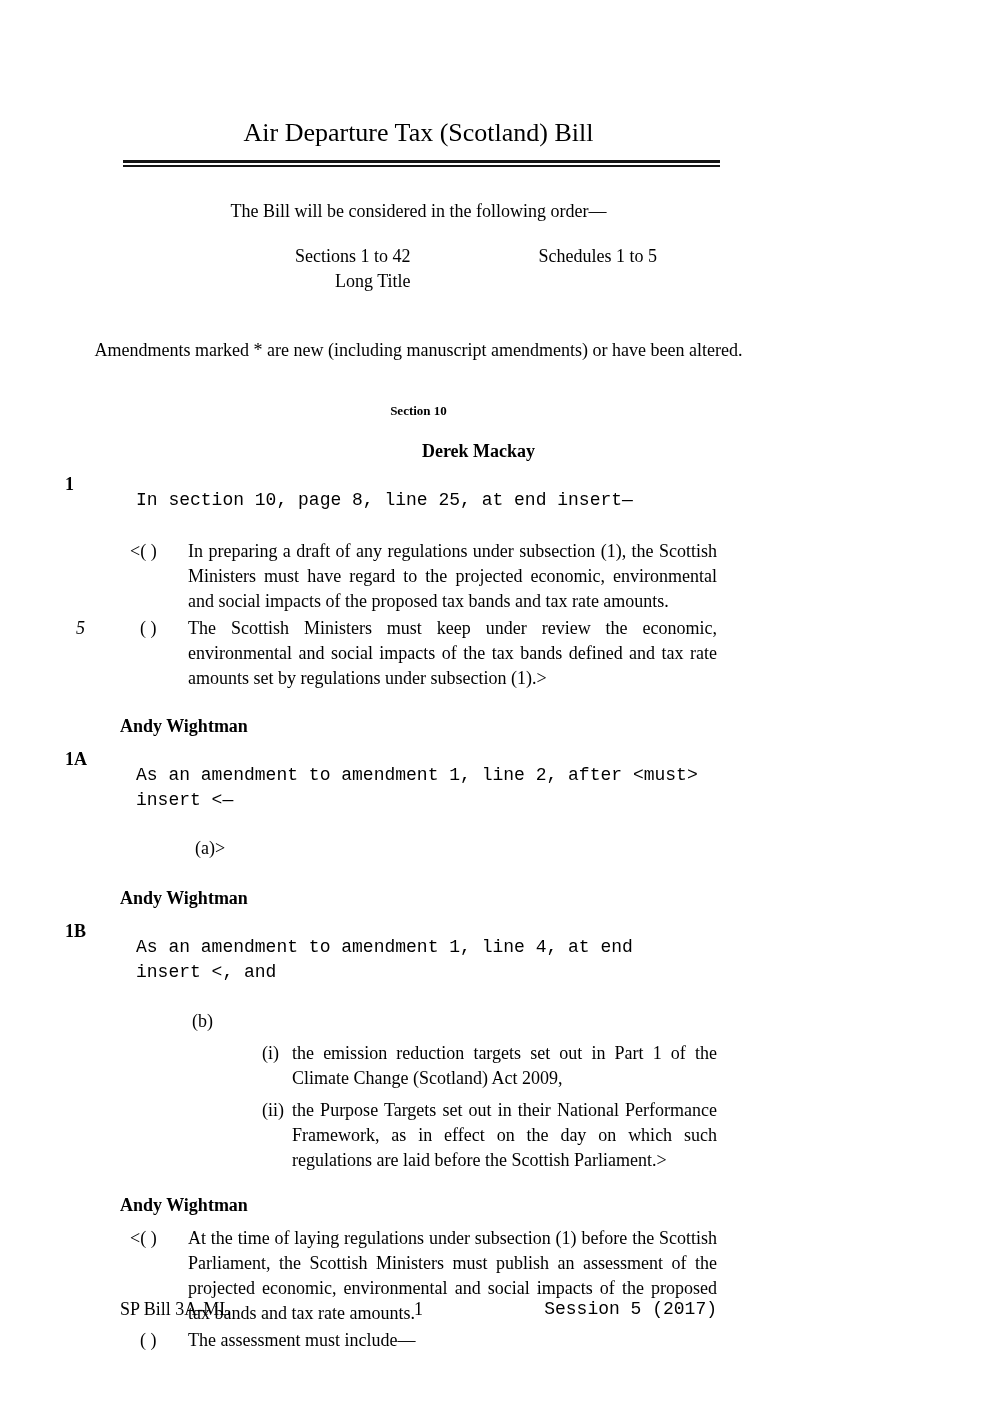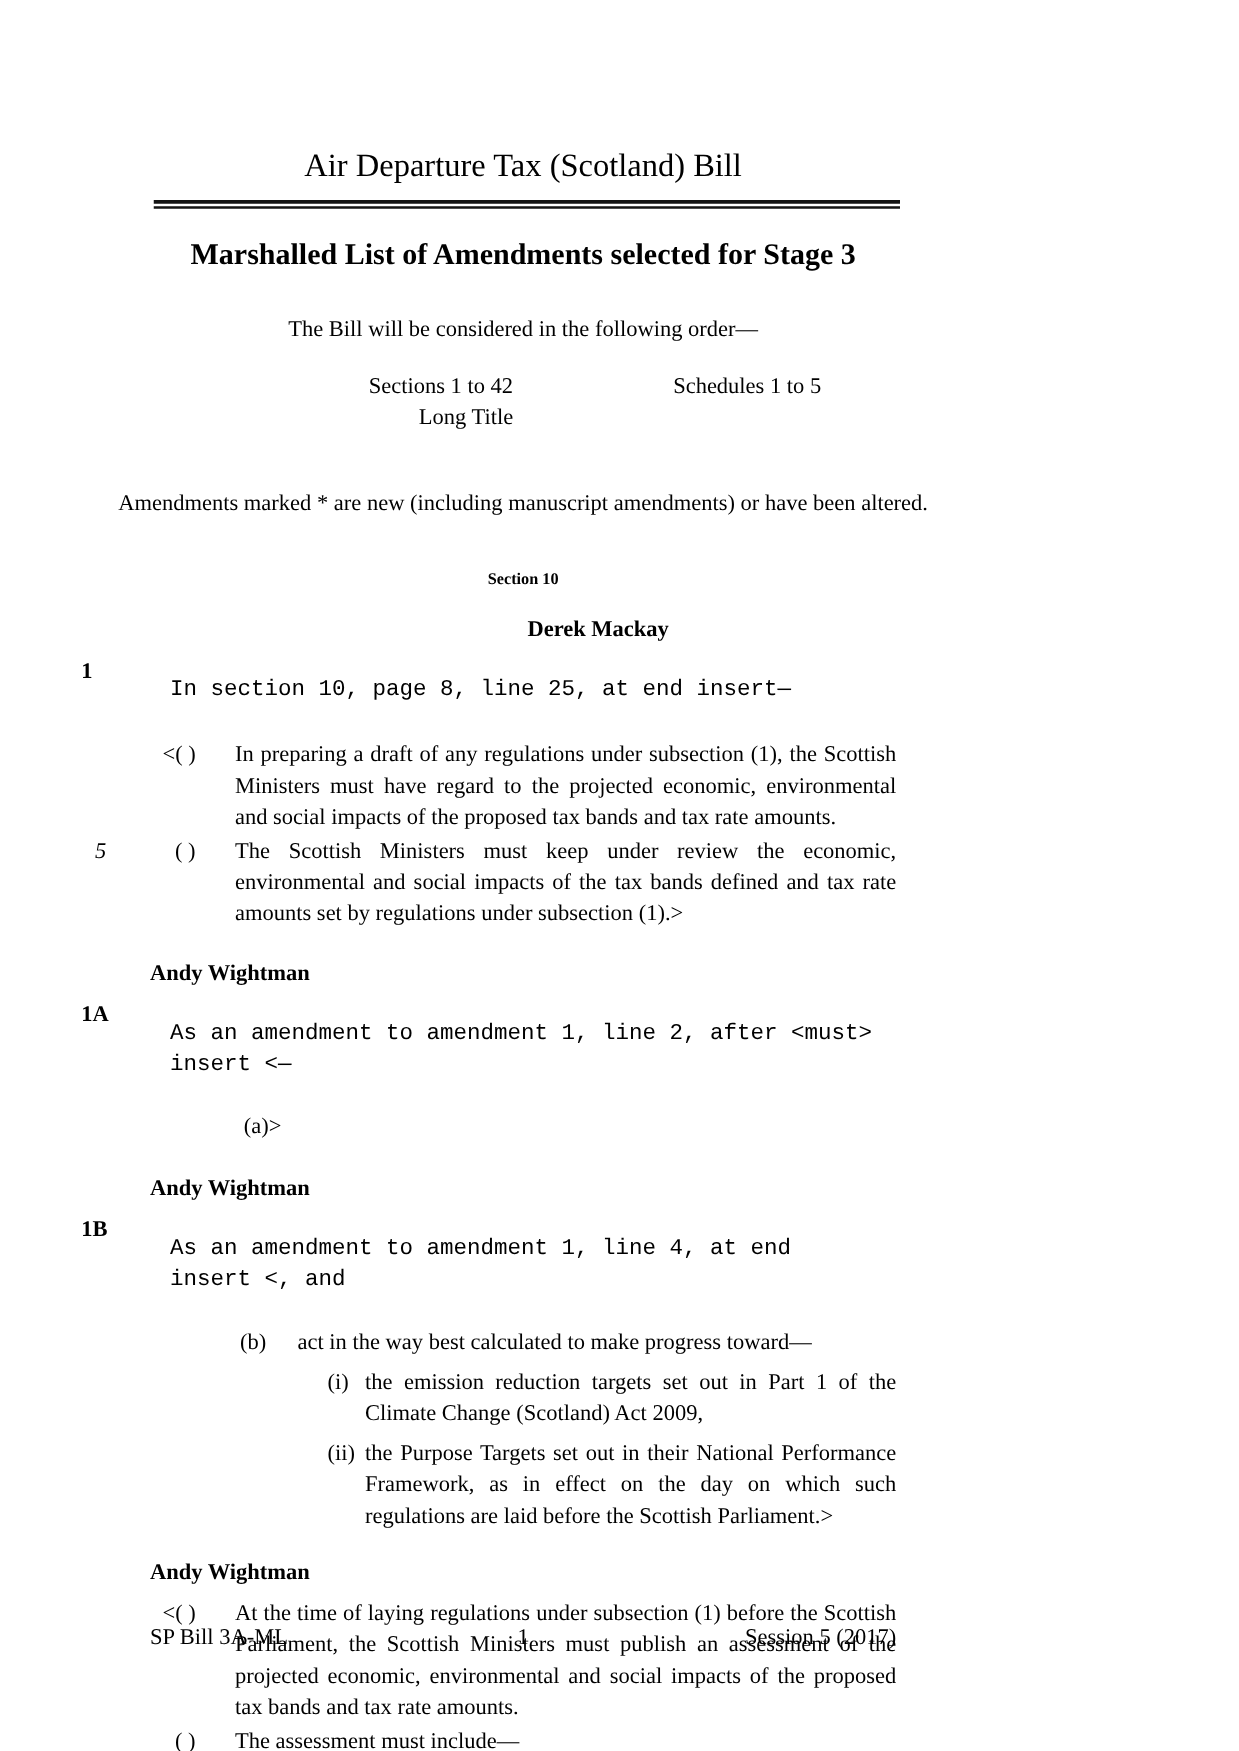--- a/index.html
+++ b/index.html
@@ -68,31 +68,30 @@
   .roman .text { flex: 1; margin: 0; }
 
   .mt2 { margin-top: 2px; }
   .mt7 { margin-top: 7px; }
   .mt8 { margin-top: 8px; }
   .mt10 { margin-top: 10px; }
 
   .footer { position: absolute; top: 1297px; left: 120px; right: 120px; display: flex; }
   .footer .f-left { flex: 1; text-align: left; }
   .footer .f-center { flex: none; }
-  .footer .f-right { flex: 1; text-align: right; }
+  .footer .f-right { flex: 1; text-align: right; font-family: Liberation Mono, monospace; }
 </style>
 </head>
 <body>
 
 <div class="page">
 
   <h1 class="bill-title">Air Departure Tax (Scotland) Bill</h1>
   <div class="rule"></div>
 
-  <h2 class="doc-title">Marshalled List of Amendments selected for Stage 3</h2>
 
   <p class="order-intro">The Bill will be considered in the following order—</p>
 
   <div class="order-cols">
     <div class="order-col1">
       <div>Sections 1 to 42</div>
       <div>Long Title</div>
     </div>
     <div class="order-col2">Schedules 1 to 5</div>
   </div>
@@ -128,21 +127,20 @@
   </section>
 
   <section>
     <p class="proposer sp25">Andy Wightman</p>
     <div class="lead-row">
       <span class="amd-num">1B</span>
       <p class="lead">As an amendment to amendment 1, line 4, at end insert &lt;, and</p>
     </div>
     <div class="para-b">
       <span class="marker">(b)</span>
-      <p class="text">act in the way best calculated to make progress toward—</p>
     </div>
     <div class="roman">
       <span class="marker">(i)</span>
       <p class="text just">the emission reduction targets set out in Part 1 of the Climate Change (Scotland) Act 2009,</p>
     </div>
     <div class="roman">
       <span class="marker">(ii)</span>
       <p class="text just">the Purpose Targets set out in their National Performance Framework, as in effect on the day on which such regulations are laid before the Scottish Parliament.&gt;</p>
     </div>
   </section>

